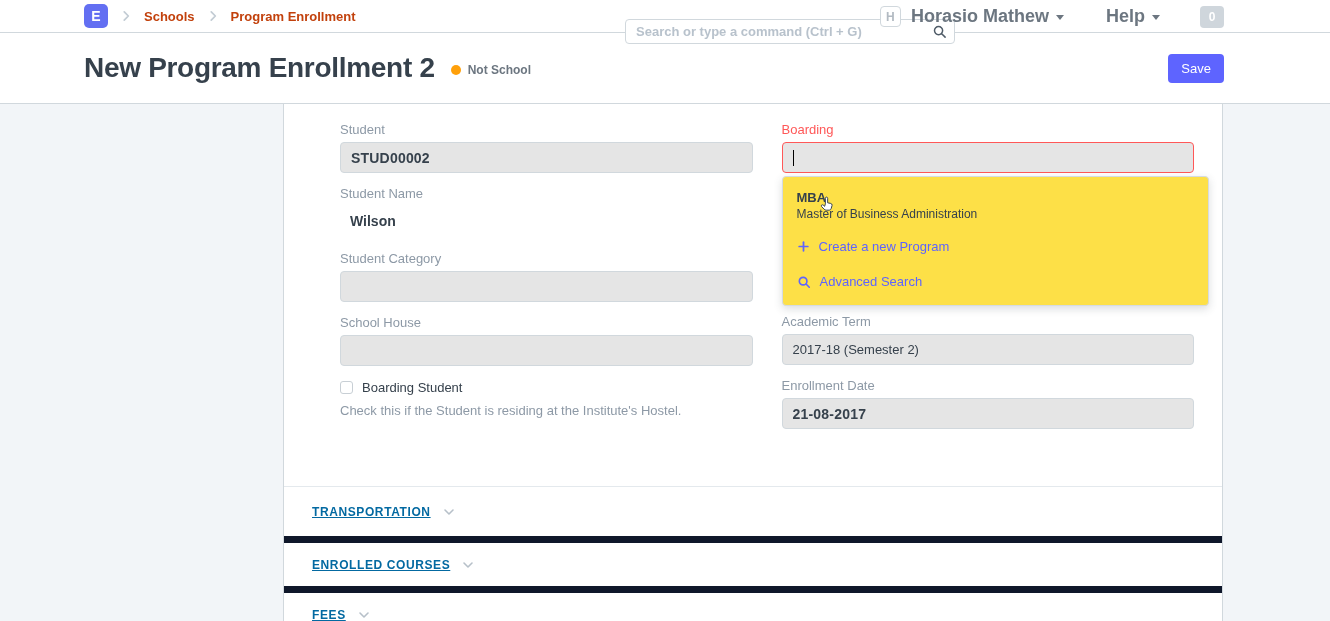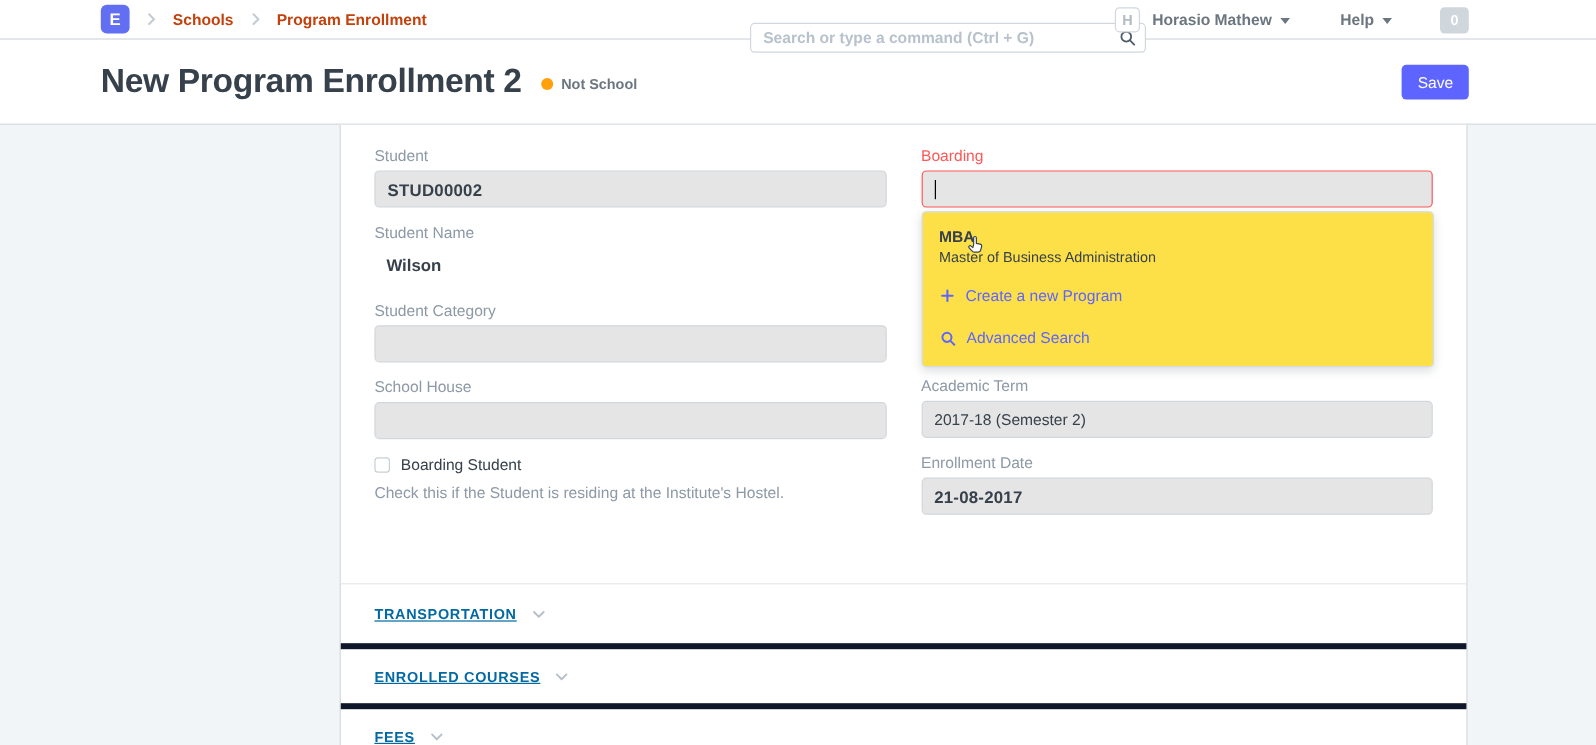--- a/index.html
+++ b/index.html
@@ -56,21 +56,21 @@
   }
   .avatar-box {
     width:21px; height:21px;
     border:1px solid #d1d8dd; border-radius:4px;
     background:#fff; color:#b2bac2;
     font-size:12px; font-weight:600;
     display:flex; align-items:center; justify-content:center;
     margin-right:10px;
   }
   .nav-item {
-    font-size:13px; font-weight:600; color:#6c7680;
+    font-size:18px; font-weight:600; color:#6c7680;
     display:flex; align-items:center; cursor:pointer;
   }
   .caret-down {
     width:0; height:0; margin-left:7px; margin-top:2px;
     border-left:4px solid transparent;
     border-right:4px solid transparent;
     border-top:5px solid #6c7680;
   }
   .nav-help { margin-left:42px;text-align:right; }
   .notif-badge {
@@ -119,21 +119,21 @@
     width:940px;
     background:#fff;
     border-left:1px solid #d1d8dd;
     border-right:1px solid #d1d8dd;
     border-bottom:1px solid #d1d8dd;
   }
   .form-area {
     display:flex;
     padding:19px 28px 43px 28px;
   }
-  .col { width:427px; }
+  .col { width:427px;margin-left:28px; }
   .col + .col { margin-left:29px; }
 
   .field { margin-bottom:14px; position:relative; }
   .field-label {
     font-size:13px; color:#8d99a6;
     height:13px; line-height:13px;
     margin-bottom:6px; display:block;
   }
   .field-label.required { color:#ff5858; }
   .control {
@@ -197,21 +197,21 @@
   }
   .dd-action .ic { margin-right:9px; display:flex; }
   .cursor-glyph {
     position:absolute; left:36px; top:12px;
     pointer-events:none;
   }
 
   
   .section-row {
     height:50px;
-    border-top:5px solid #0f172a;
+    border-top:7px solid #0f172a;
     display:flex; align-items:center;
     padding:0 28px;
     cursor:pointer;
   }
   .section-row:first-child { border-top:1px solid #e4e9ed; }
   .section-label {
     font-size:12px; font-weight:600; color:#0369a1;
     letter-spacing:0.6px;
     text-decoration:underline;
   }

